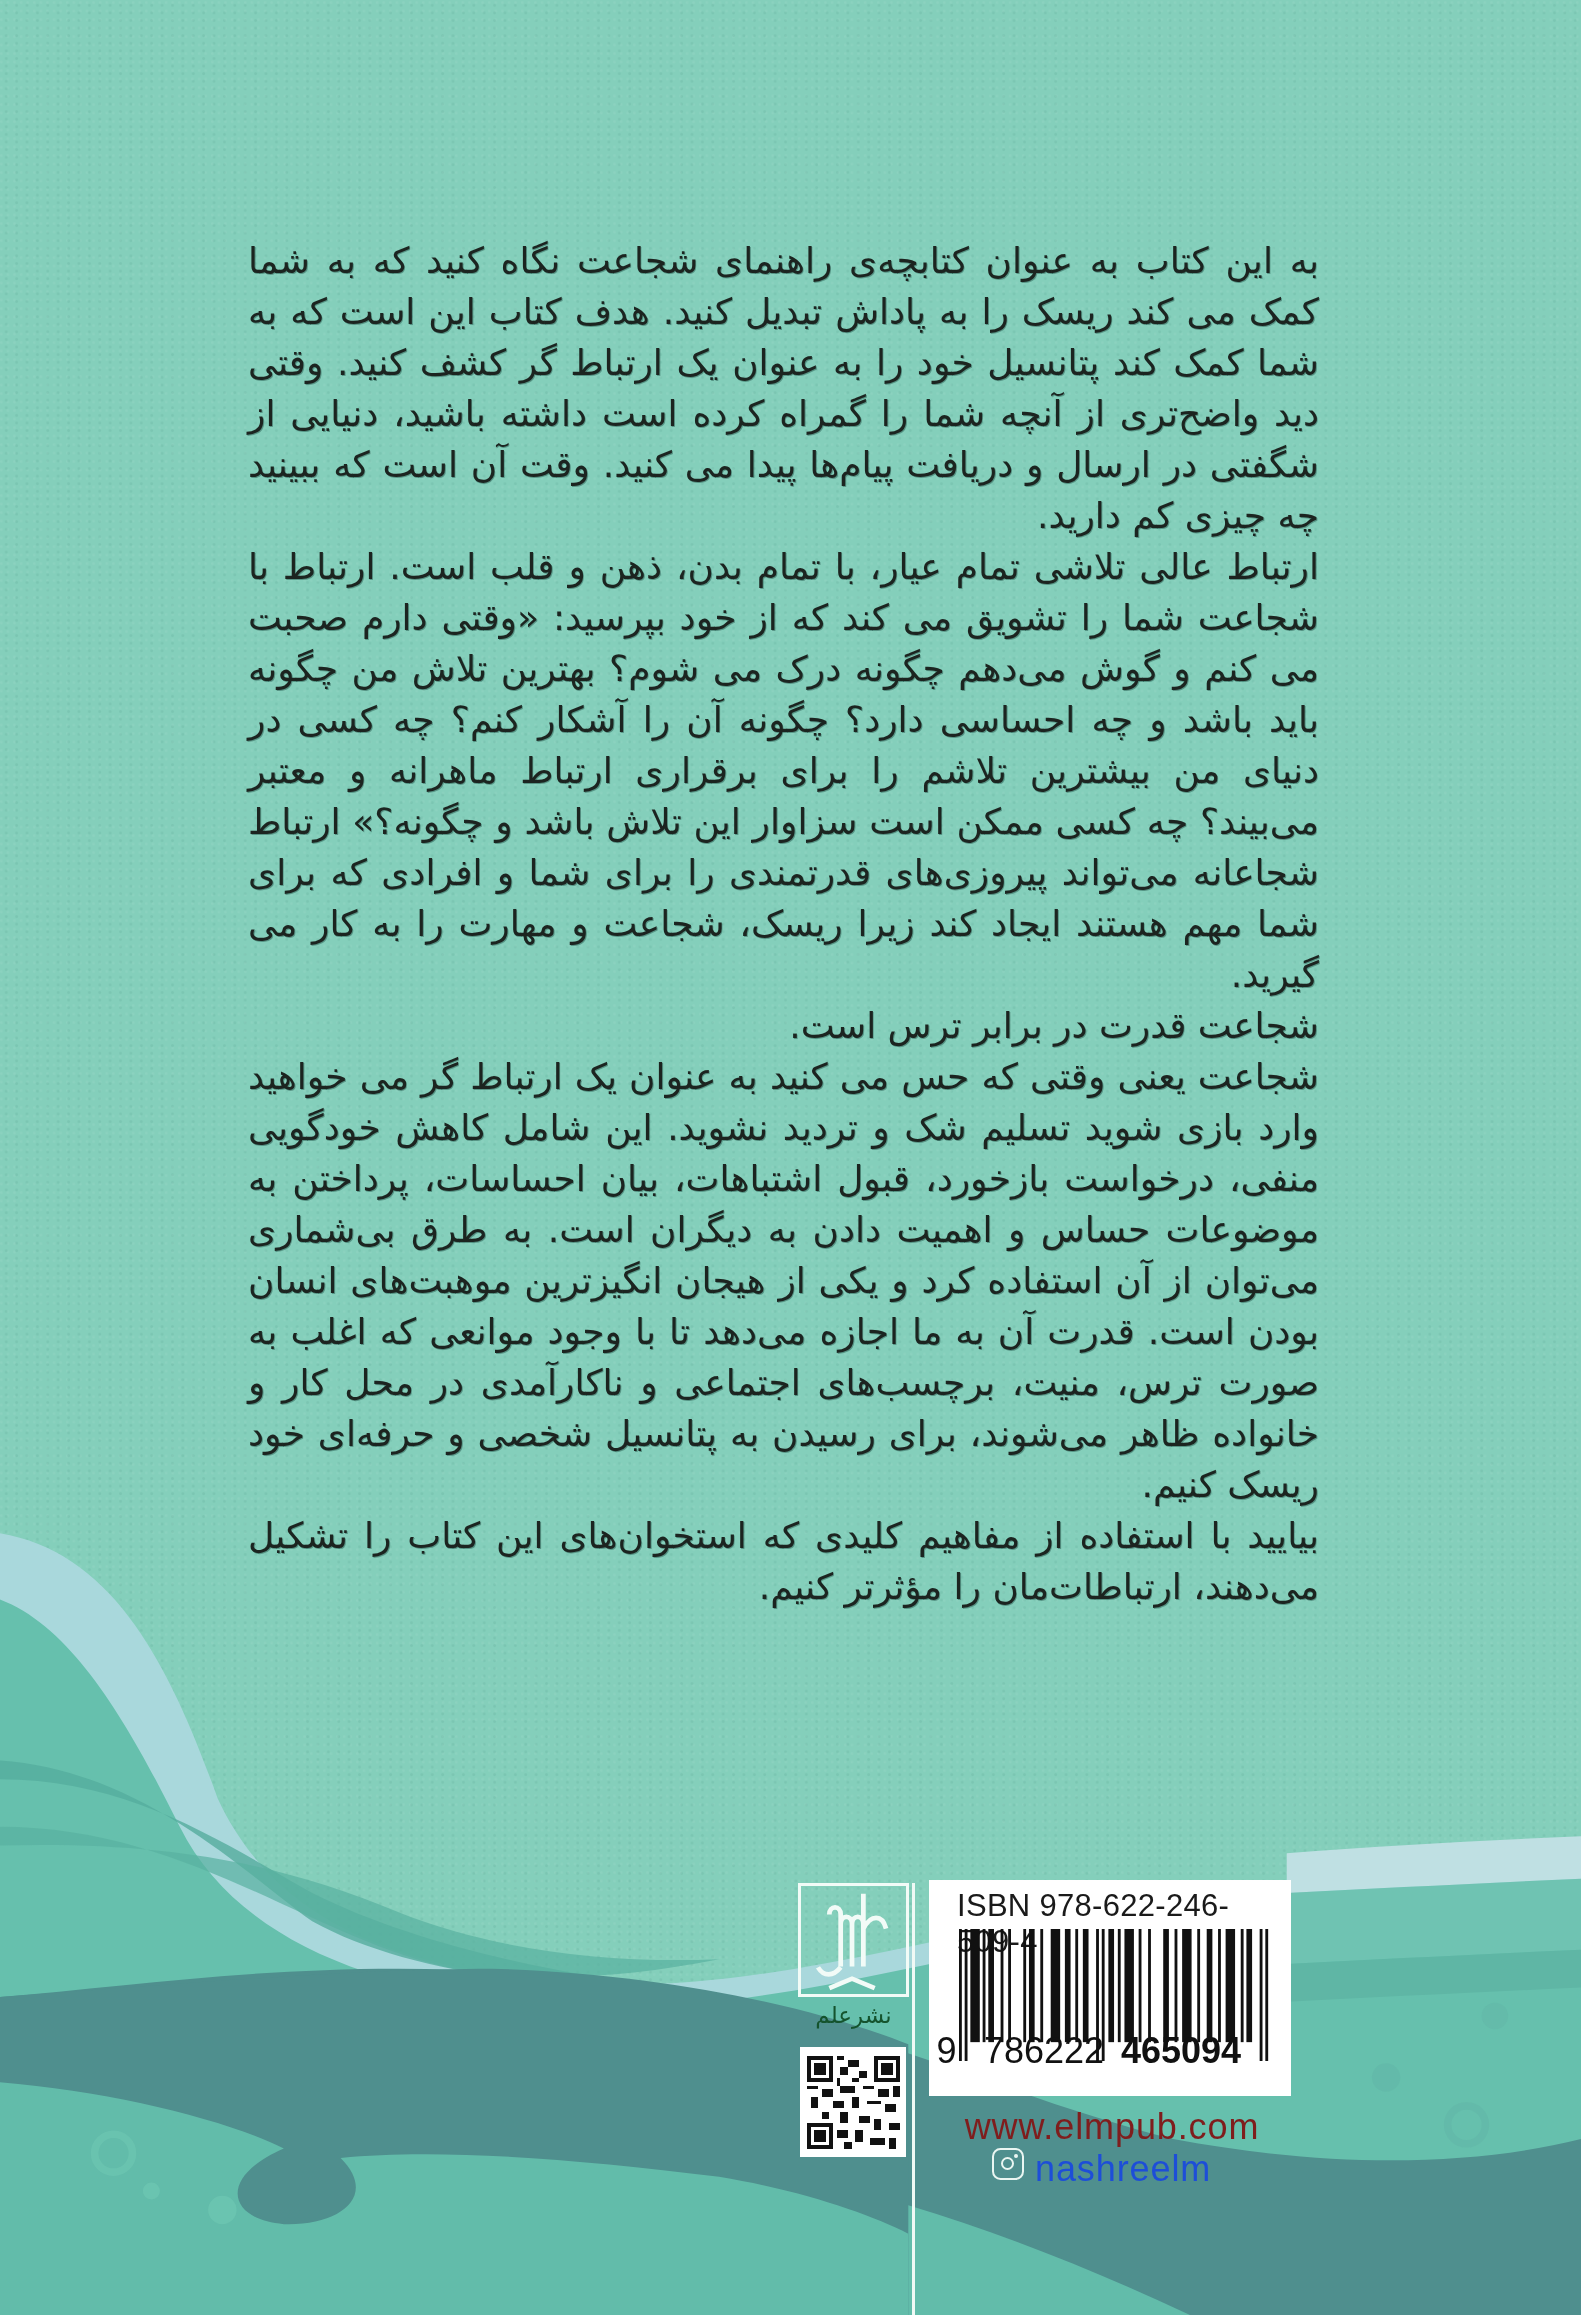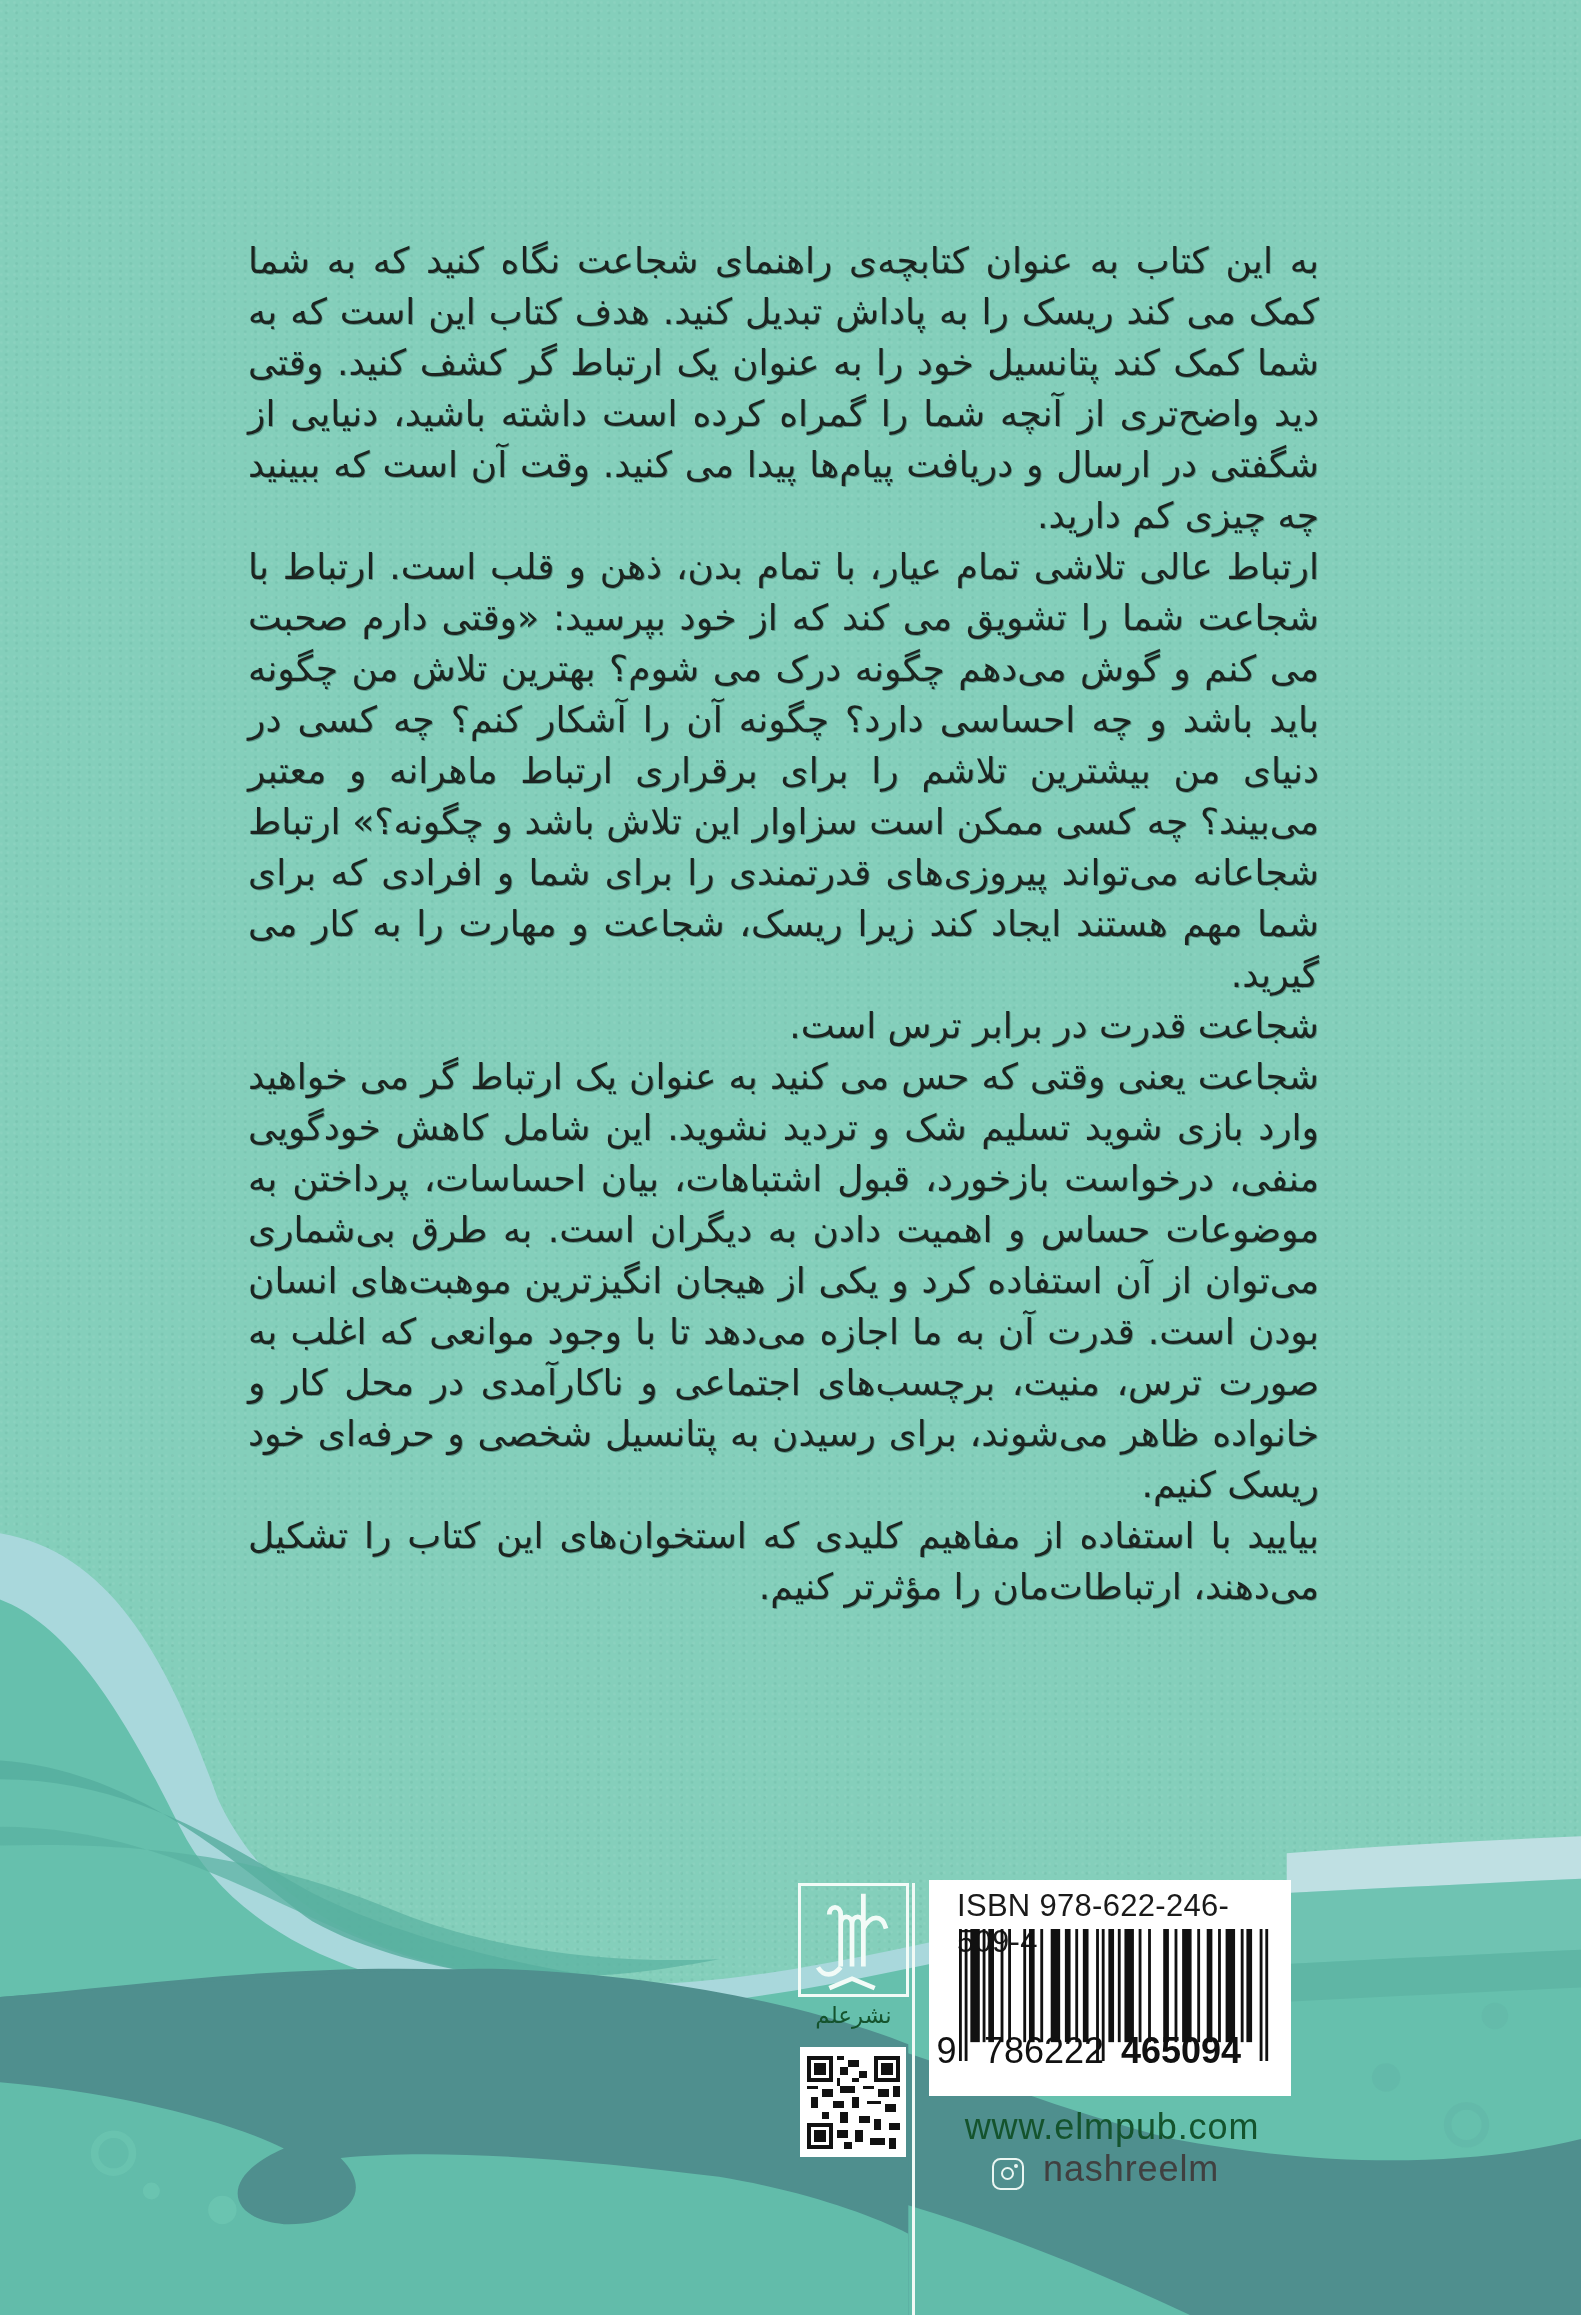--- a/index.html
+++ b/index.html
@@ -35,22 +35,22 @@
   .qr {
     position:absolute; left:800px; top:2047px; width:106px; height:110px; background:#ffffff;
     box-sizing:border-box; padding:6.6px;
   }
   .barcode-box {
     position:absolute; left:929px; top:1880px; width:362px; height:216px; background:#ffffff;
   }
   .isbn { position:absolute; left:28px; top:7.6px; font-family:"Liberation Sans", sans-serif; font-size:31px; color:#1a1a1a; letter-spacing:0.3px; }
   .bars { position:absolute; left:30px; top:49px; width:312px; height:132px; }
   .digits { position:absolute; top:150px; font-family:"Liberation Sans", sans-serif; font-size:36px; color:#111; }
-  .site { position:absolute; left:937px; top:2106px; width:350px; text-align:center; color:#14532d; font-family:"Liberation Sans", sans-serif; font-size:36px; letter-spacing:0.9px; }
-  .insta { position:absolute; left:992px; top:2148px; color:#404040; font-family:"Liberation Sans", sans-serif; font-size:36px; letter-spacing:0.9px; display:flex; align-items:flex-end; gap:19px; }
+  .site { position:absolute; left:937px; top:2106px; width:350px; text-align:center; color:#7f1d1d; font-family:"Liberation Sans", sans-serif; font-size:36px; letter-spacing:0.9px; }
+  .insta { position:absolute; left:992px; top:2148px; color:#1d4ed8; font-family:"Liberation Sans", sans-serif; font-size:36px; letter-spacing:0.9px; display:flex; align-items:flex-start; gap:11px; }
   .insta-icon { width:32px; height:32px; border:2.8px solid #eaf6f2; border-radius:8.5px; box-sizing:border-box; position:relative; }
   .insta-icon::before { content:""; position:absolute; left:6.6px; top:6.6px; width:13.2px; height:13.2px; border:2.8px solid #eaf6f2; border-radius:50%; box-sizing:border-box; }
   .insta-icon::after { content:""; position:absolute; right:3.8px; top:3.8px; width:3.8px; height:3.8px; background:#eaf6f2; border-radius:50%; }
 </style>
 </head>
 <body>
 
 <div class="bg-noise"></div>
 
 <svg class="waves" viewBox="0 0 1671 2447" preserveAspectRatio="none">

